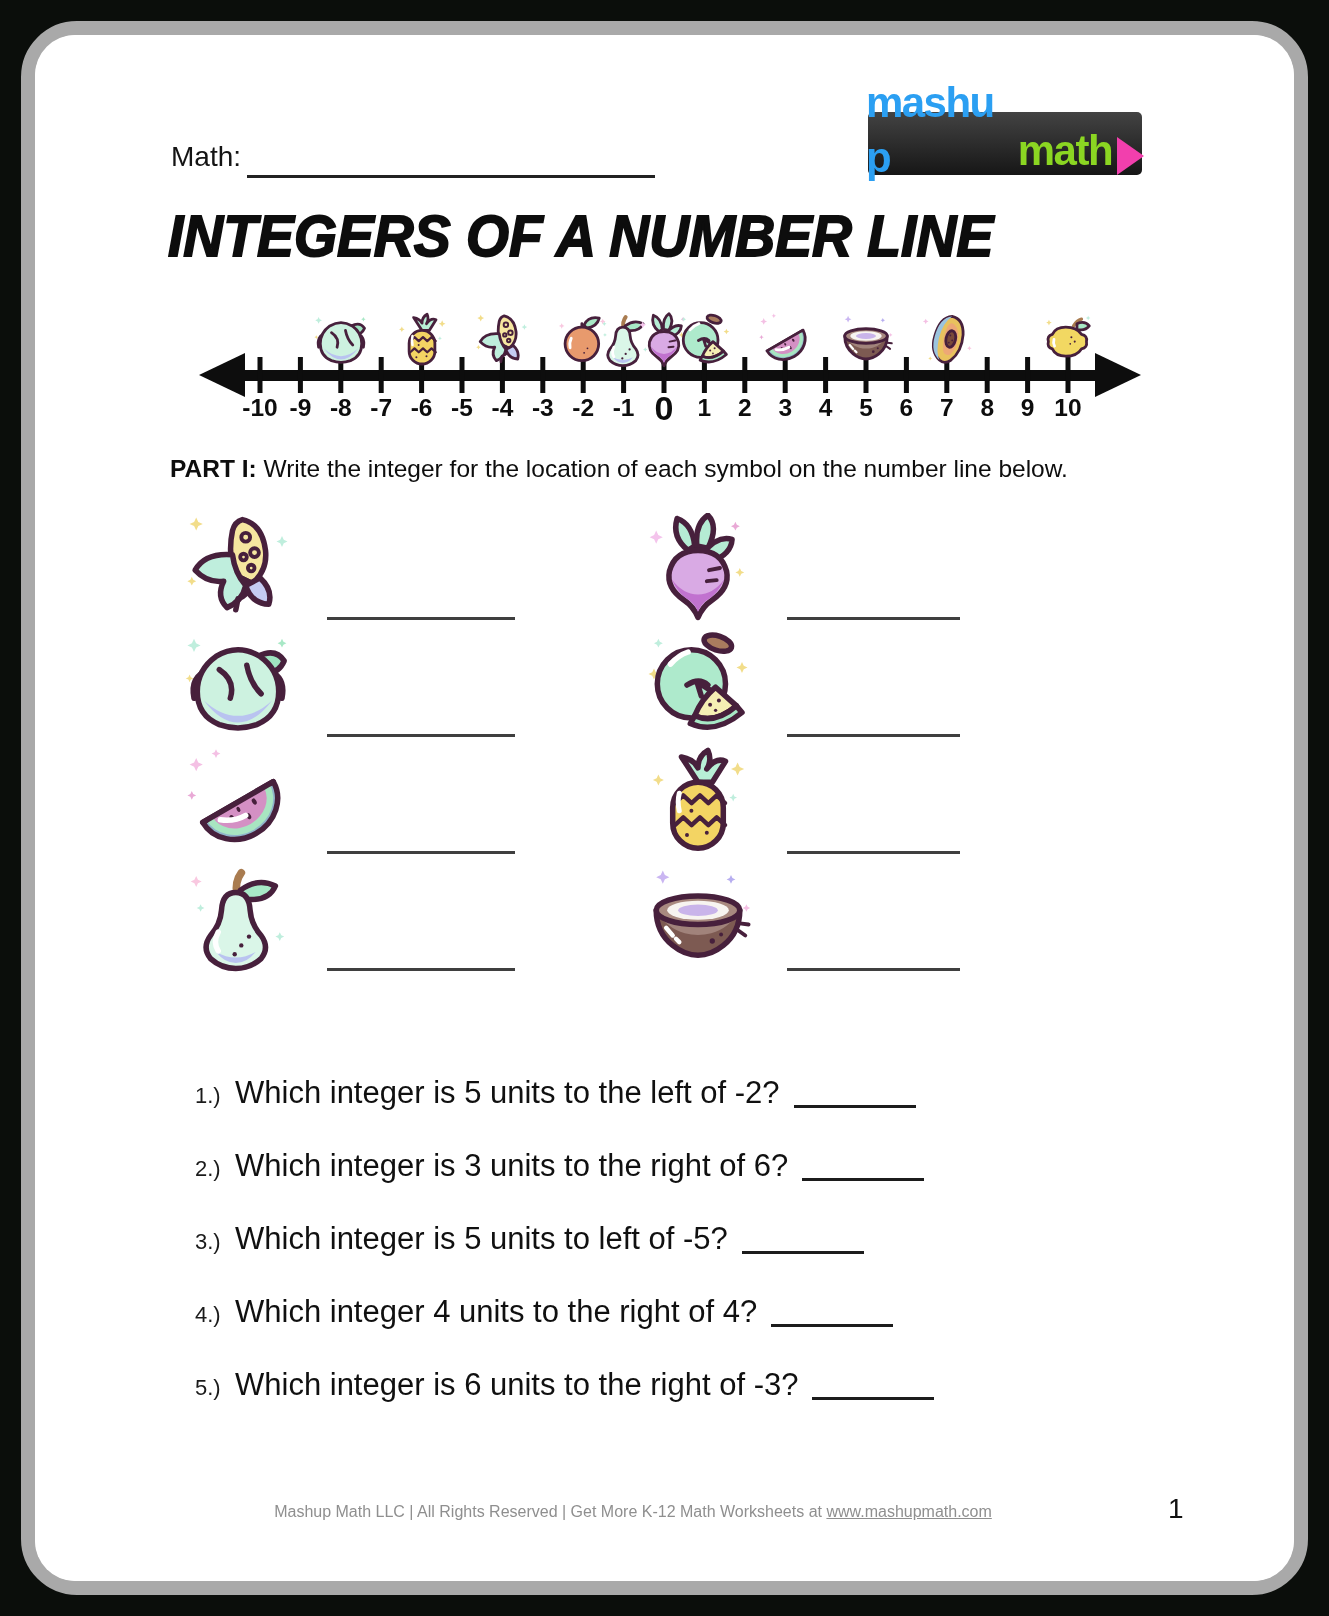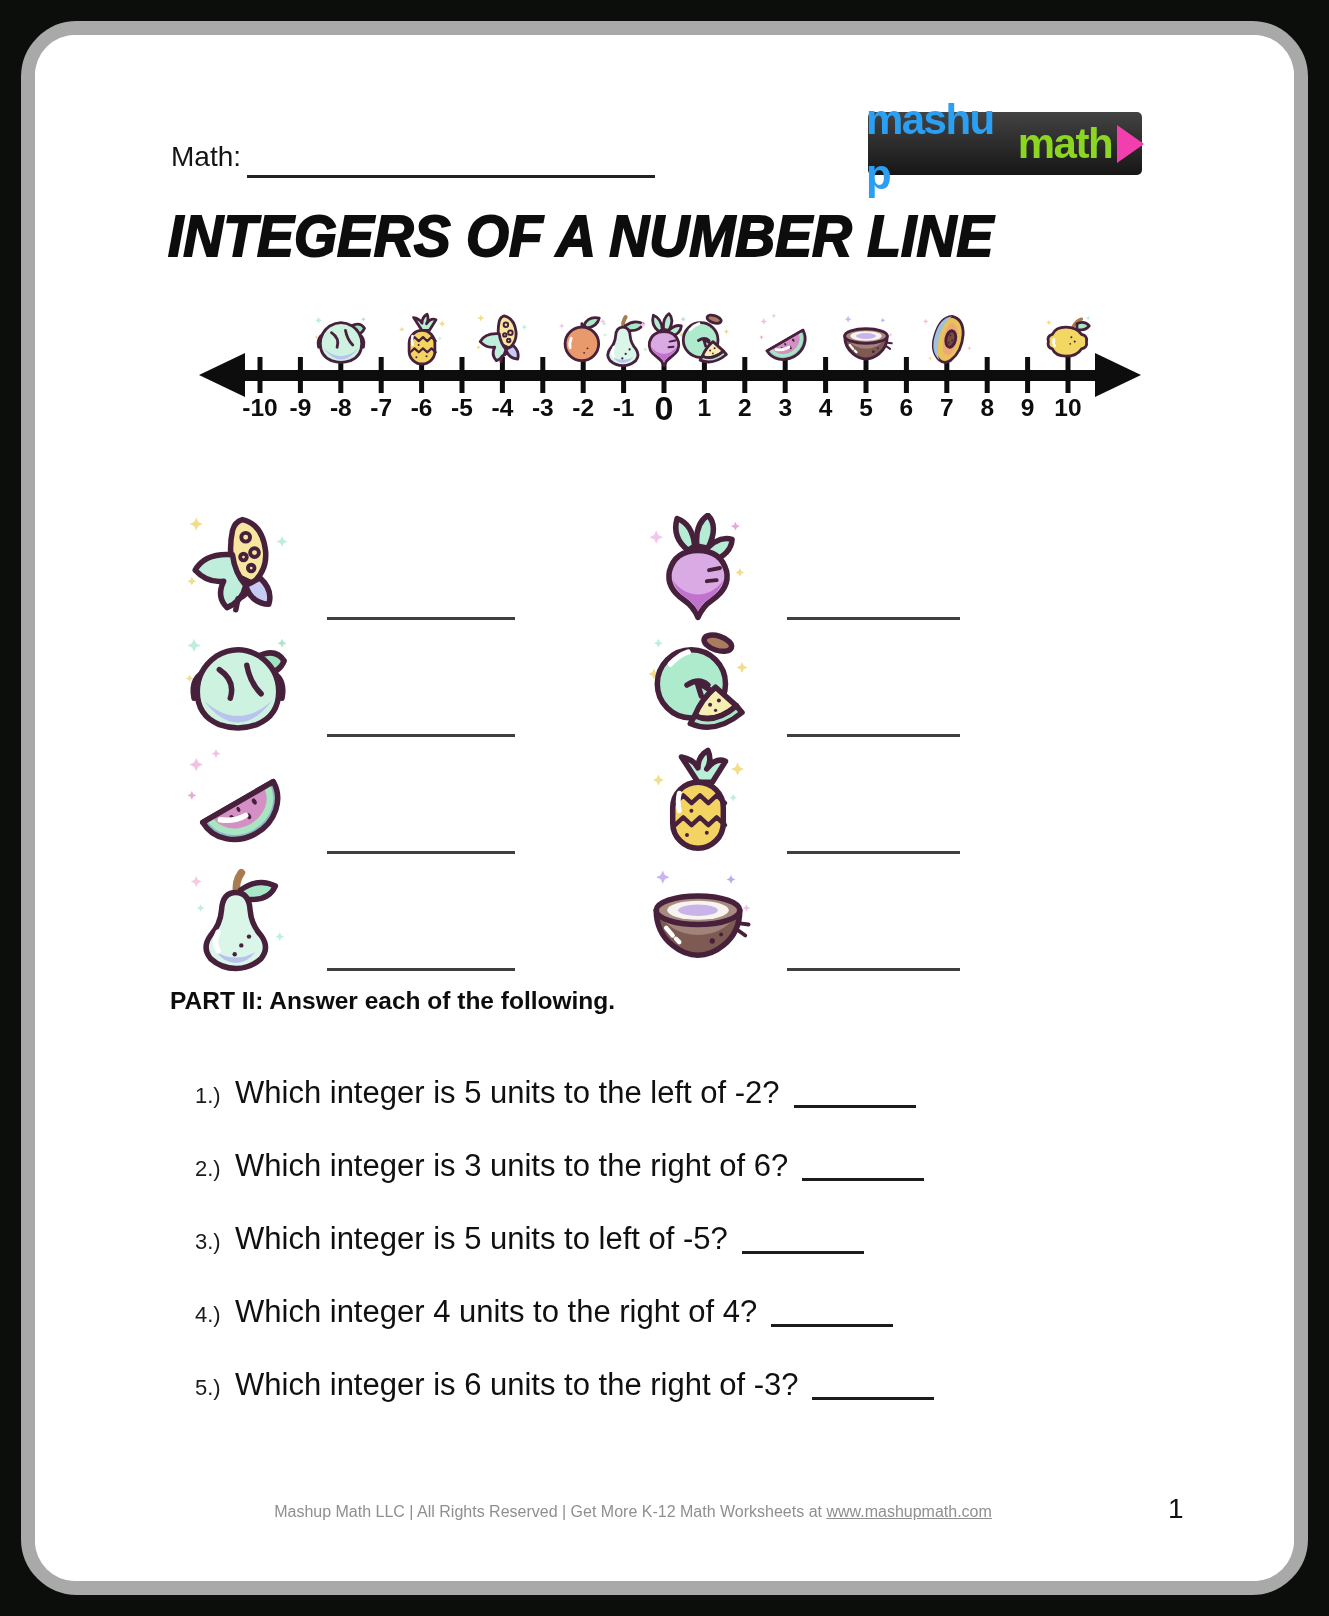--- a/index.html
+++ b/index.html
@@ -15,21 +15,21 @@
     background:#ffffff;
   }
   .page{position:absolute;inset:0;border-radius:40px;overflow:hidden;background:#fff;}
 
   
   .name-label{position:absolute;left:136px;top:106px;font-size:28px;color:#141414;}
   .name-line{position:absolute;left:212px;top:108px;width:408px;height:32px;border-bottom:3px solid #222;}
   .logo{
     position:absolute;left:833px;top:77px;width:274px;height:63px;
     background:linear-gradient(180deg,#434343,#161616);
-    border-radius:5px;display:flex;align-items:center;justify-content:center;
+    border-radius:5px;display:flex;align-items:flex-end;justify-content:center;
   }
   .logo-word1{color:#2b9ff2;font-weight:bold;font-size:42px;letter-spacing:-1.5px;}
   .logo-word1 .lp{display:inline-block;position:relative;top:7px;}
   .logo-word2{color:#8bd622;font-weight:bold;font-size:42px;letter-spacing:-1.5px;margin-left:24px;}
   .logo-arrow{width:0;height:0;border-left:27px solid #f23fad;border-top:19px solid transparent;border-bottom:19px solid transparent;margin-left:5px;}
 
   .title{
     position:absolute;left:133px;top:168px;margin:0;
     font-size:57px;font-weight:900;font-style:italic;color:#0d0d0d;
     letter-spacing:0px;-webkit-text-stroke:1.8px #0d0d0d;white-space:nowrap;
@@ -298,20 +298,21 @@
 <path d="M15 52 Q12 42 22 39 Q28 26 46 26 Q66 26 74 39 Q85 41 83 52 Q85 63 74 65 Q66 78 46 78 Q28 78 22 65 Q12 62 15 52 Z" fill="#f2d862"></path>
             </g>
 <g fill="#47203c">
               <circle cx="56" cy="44" r="1.8"></circle>
               <circle cx="62" cy="52" r="1.8"></circle>
               <circle cx="54" cy="56" r="1.5"></circle>
             </g>
 <path d="M25 48 Q23 54 26 60" stroke="#ffffff" stroke-width="5" fill="none" stroke-linecap="round"></path>
           </svg></div></div>
 
+    <div class="part-heading ph1"><b>PART I:</b><span> Write the integer for the location of each symbol on the number line below.</span></div>
 
     <div id="part1-grid">
         <div class="p1cell">
           <div class="p1icon">
             <svg viewBox="0 0 100 100">
               <path d="M12 4 13.9 8.1 18 10 13.9 11.9 12 16 10.1 11.9 6 10 10.1 8.1 Z" fill="#f2dd8a"></path>
               <path d="M90 21 91.6 24.4 95 26 91.6 27.6 90 31 88.4 27.6 85 26 88.4 24.4 Z" fill="#bfeedd"></path>
               <path d="M8 58 9.3 60.7 12 62 9.3 63.3 8 66 6.7 63.3 4 62 6.7 60.7 Z" fill="#f2dd8a"></path>
 <g stroke="#47203c" stroke-width="5" stroke-linecap="round" stroke-linejoin="round">
                 <path d="M54 6 Q72 10 75 34 Q77 52 63 64 L46 56 Q41 34 45 16 Q47 8 54 6 Z" fill="#f6e6a0"></path>
@@ -479,21 +480,20 @@
               </g>
 <g stroke="#ffffff" stroke-width="4" stroke-linecap="round">
                 <path d="M21 58 l6 7 M30 68 l3 3"></path>
               </g>
             </svg>
           </div>
           <div class="p1line"></div>
         </div>
       </div>
 
-    <div class="part-heading ph2">PART II: Answer each of the following.</div>
 
     <div id="part2-list">
         <div class="q">
           <span class="qnum">1.)</span>
           <span class="qtext">Which integer is 5 units to the left of -2?</span>
           <span class="qblank"></span>
         </div>
         <div class="q">
           <span class="qnum">2.)</span>
           <span class="qtext">Which integer is 3 units to the right of 6?</span>

